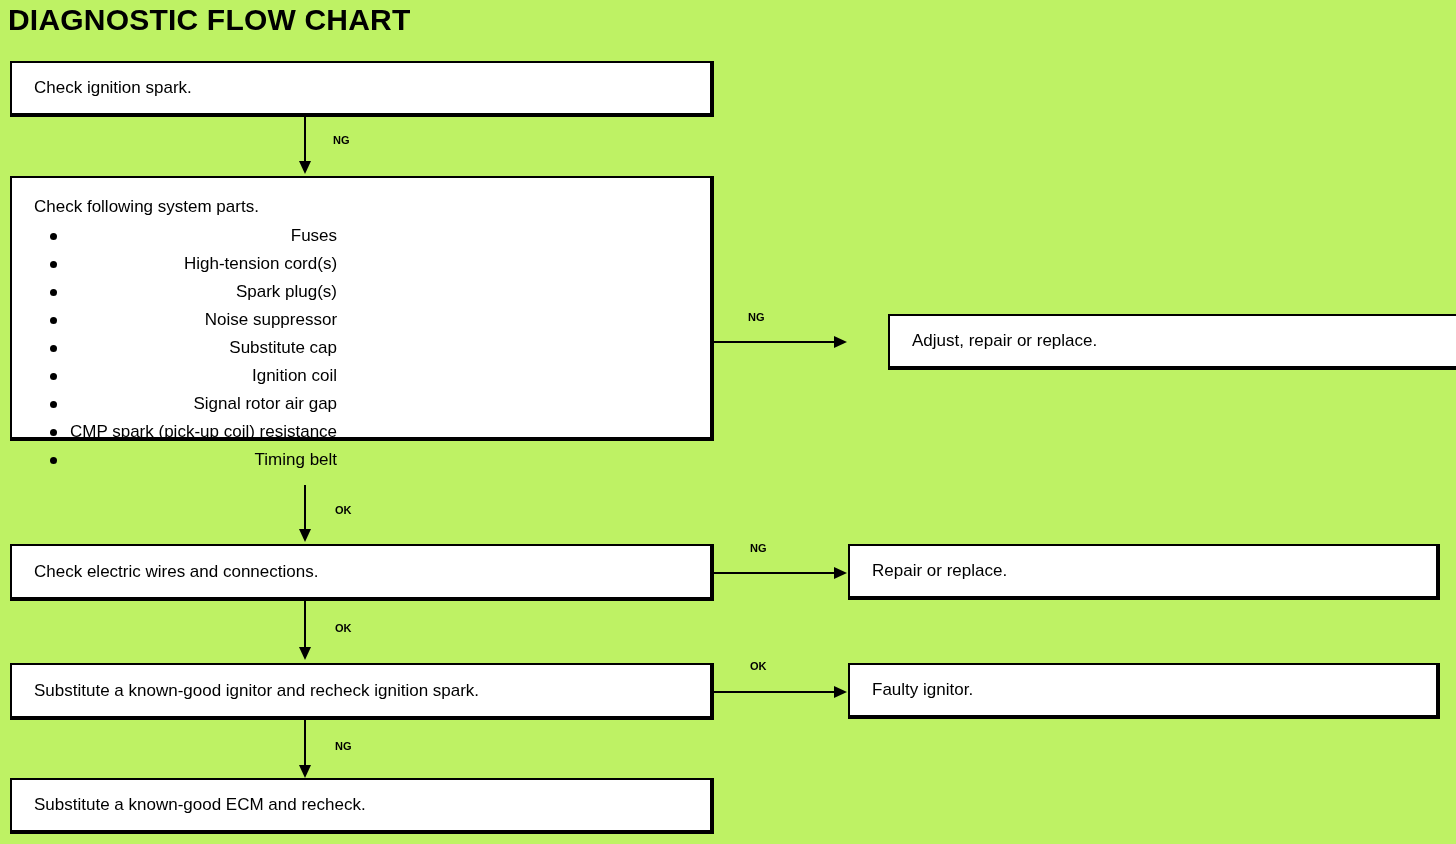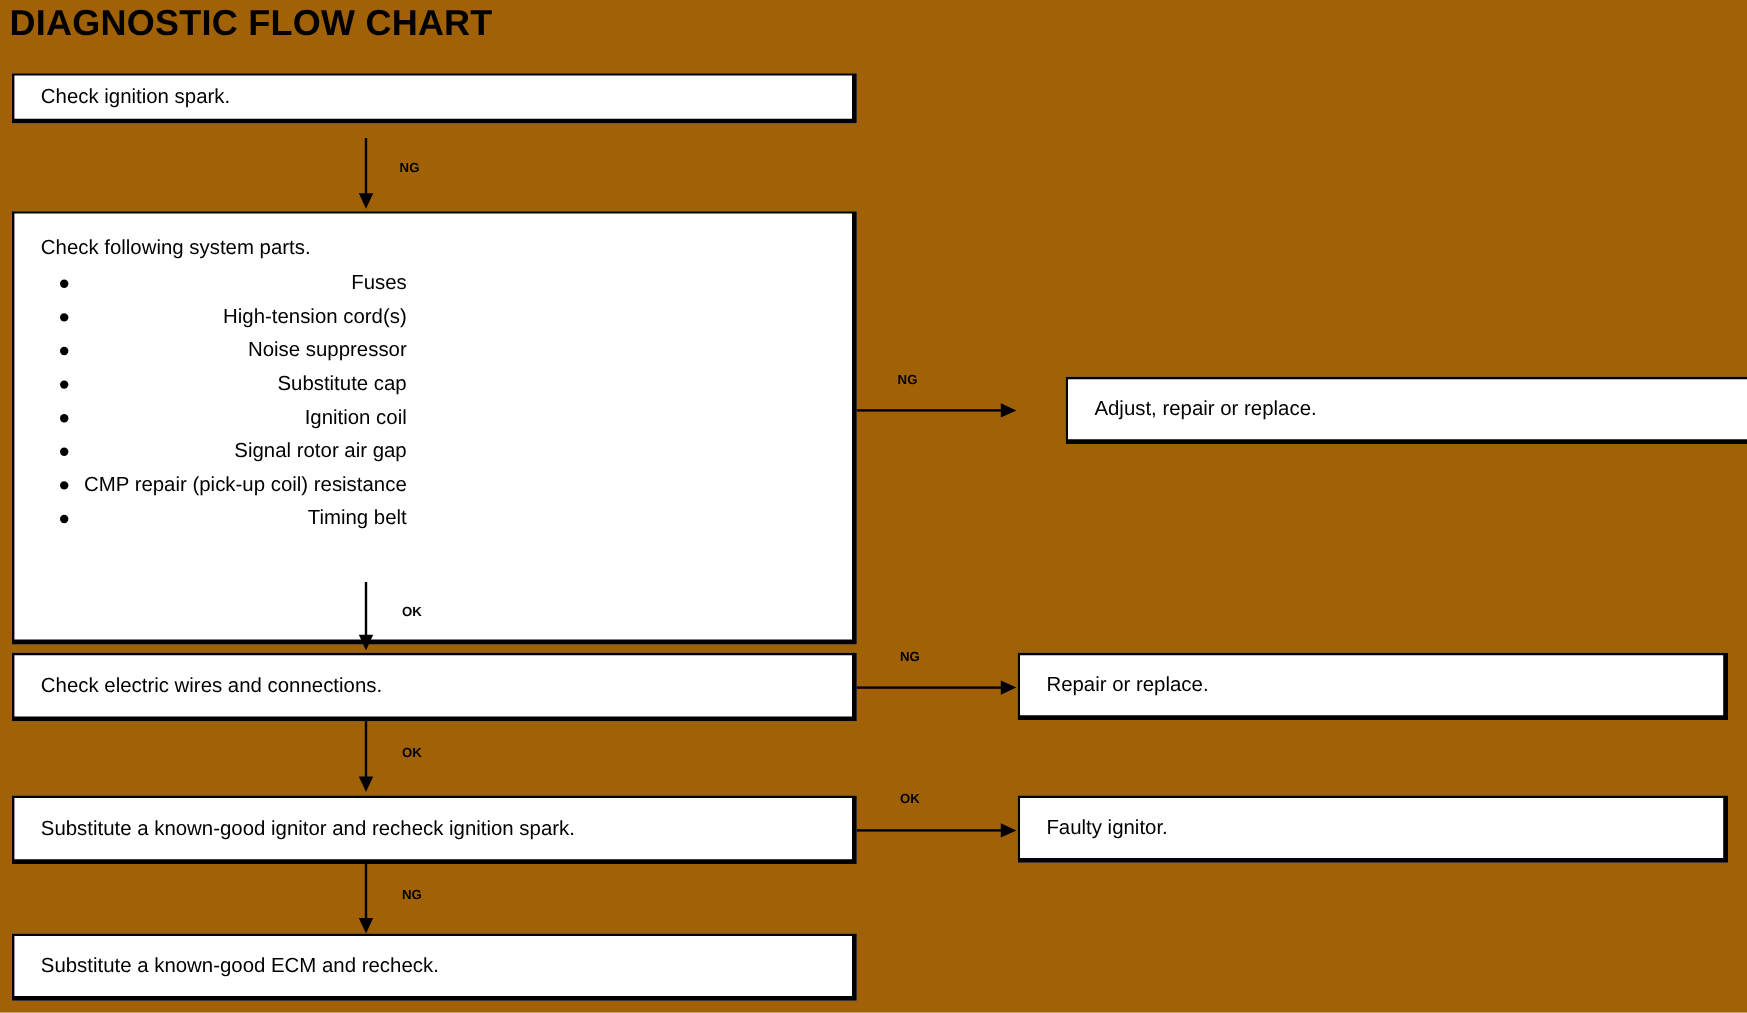--- a/index.html
+++ b/index.html
@@ -9,21 +9,21 @@
     background: #ffffff;
   }
   body {
     font-family: "Liberation Sans", sans-serif;
     color: #000000;
   }
   #canvas {
     position: relative;
     width: 1456px;
     height: 844px;
-    background: #a16207;
+    background: #bef264;
     overflow: hidden;
   }
 
   
   .title {
     position: absolute;
     left: 8px;
     top: 0px;
     font-size: 30px;
     font-weight: bold;
@@ -126,58 +126,62 @@
     white-space: nowrap;
   }
 </style>
 </head>
 <body>
 
 <div id="canvas">
 
   <div class="title">DIAGNOSTIC FLOW CHART</div>
 
-  <div class="box single" style="left:10px; top:61px; width:704px; height:42px;">
+  <div class="box single" style="left:10px; top:61px; width:704px; height:56px;">
     <div class="box-text">Check ignition spark.</div>
   </div>
 
   <div class="vline" style="left:304px; top:115px; height:48px;"></div>
   <div class="arrow-down" style="left:299px; top:161px;"></div>
   <div class="edge-label" style="left:333px; top:130px;">NG</div>
 
-  <div class="box" style="left:10px; top:176px; width:704px; height:361px;">
+  <div class="box" style="left:10px; top:176px; width:704px; height:265px;">
     <div class="list-head">Check following system parts.</div>
     <ul class="bullets">
       <li>
         <span class="bullet-dot"></span>
         <span>Fuses</span>
       </li>
       <li>
         <span class="bullet-dot"></span>
         <span>High-tension cord(s)</span>
       </li>
       <li>
         <span class="bullet-dot"></span>
+        <span>Spark plug(s)</span>
+      </li>
+      <li>
+        <span class="bullet-dot"></span>
         <span>Noise suppressor</span>
       </li>
       <li>
         <span class="bullet-dot"></span>
         <span>Substitute cap</span>
       </li>
       <li>
         <span class="bullet-dot"></span>
         <span>Ignition coil</span>
       </li>
       <li>
         <span class="bullet-dot"></span>
         <span>Signal rotor air gap</span>
       </li>
       <li>
         <span class="bullet-dot"></span>
-        <span>CMP repair (pick-up coil) resistance</span>
+        <span>CMP spark (pick-up coil) resistance</span>
       </li>
       <li>
         <span class="bullet-dot"></span>
         <span>Timing belt</span>
       </li>
     </ul>
   </div>
 
   <div class="hline" style="left:714px; top:341px; width:122px;"></div>
   <div class="arrow-right" style="left:834px; top:336px;"></div>

